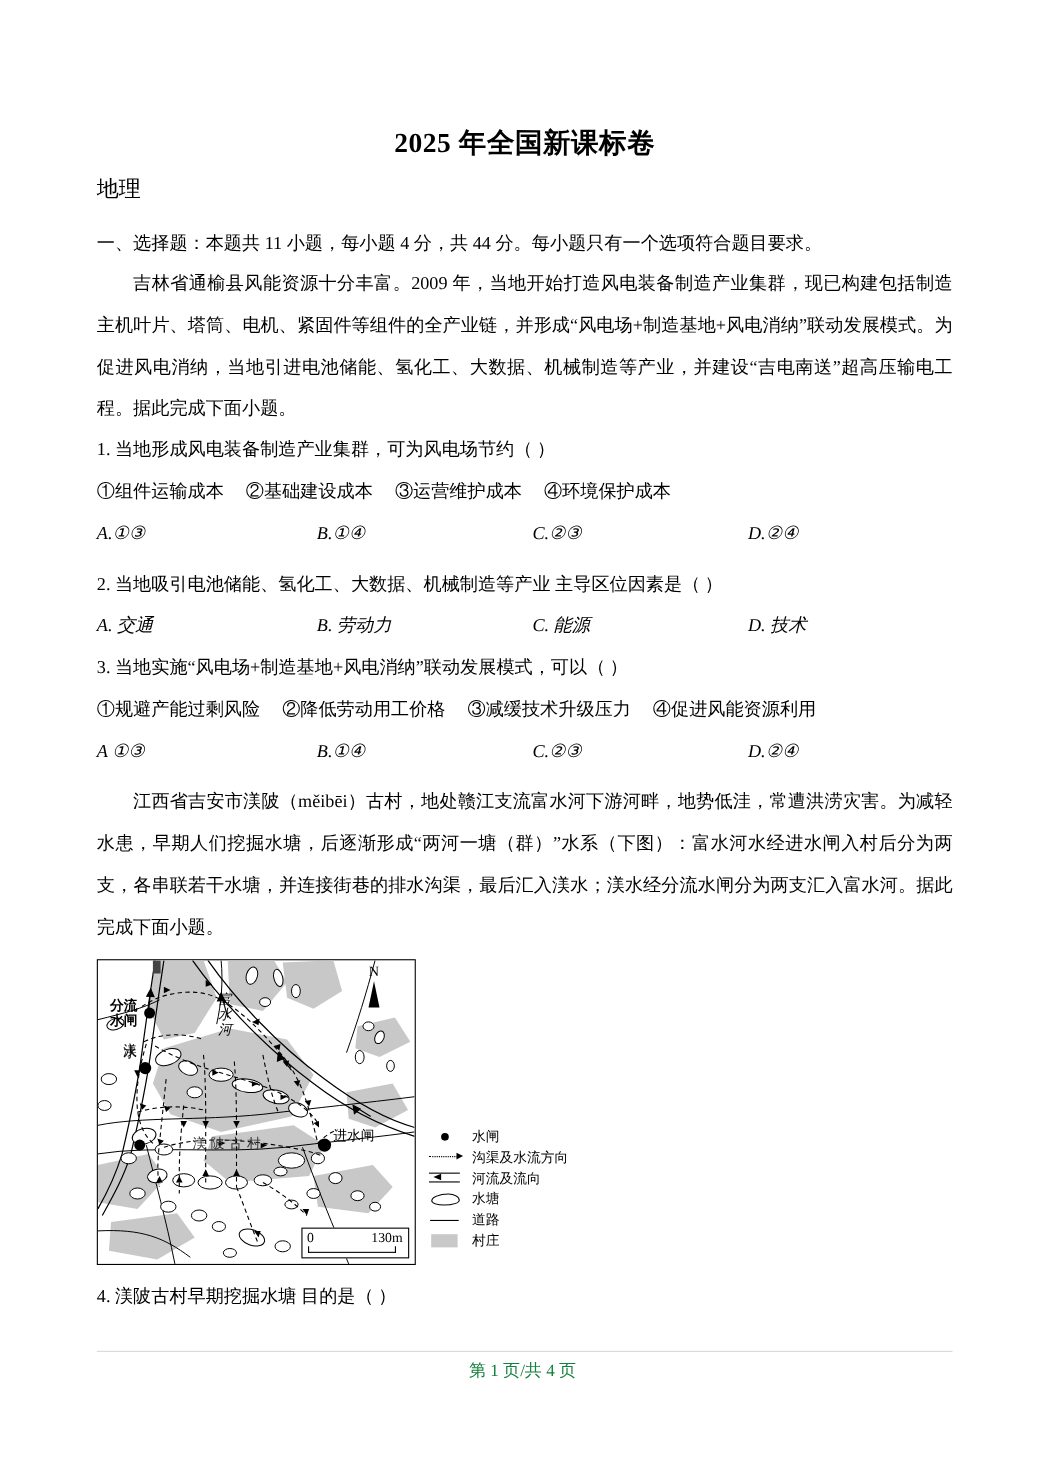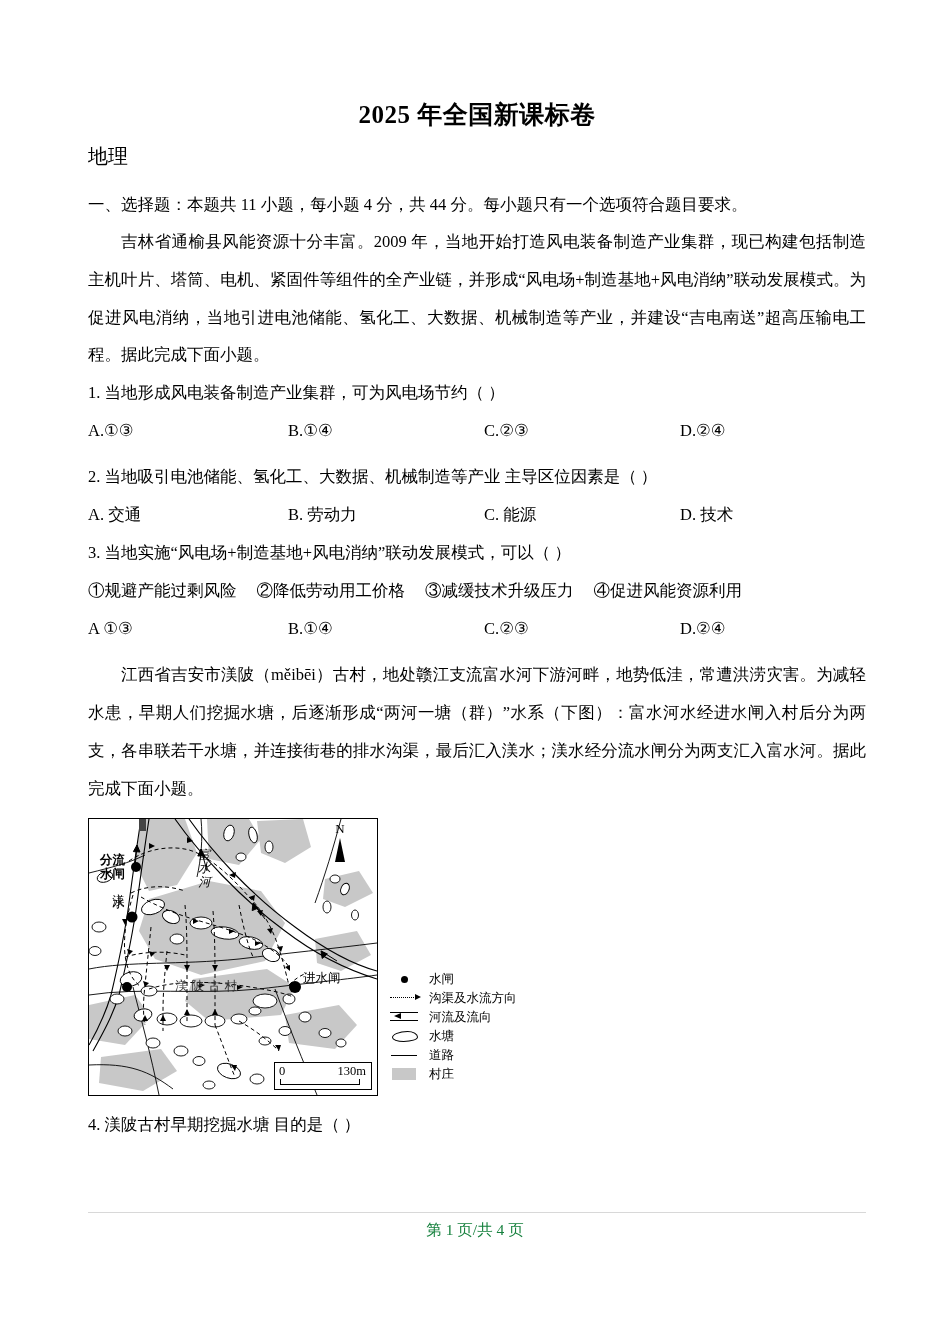--- a/index.html
+++ b/index.html
@@ -10,21 +10,21 @@
   body {
     width: 950px;
     height: 1344px;
     position: relative;
     font-family: "Liberation Serif", "DejaVu Serif", serif;
     color: #000000;
     overflow: hidden;
   }
   .page {
     position: absolute;
-    left: 0; top: 0;
+    left: 0; top: 16px;
     width: 950px;
     height: 1020px;
   }
   .content {
     position: absolute;
     left: 88px;
     top: 96px;
     width: 778px;
   }
   .doc-title {
@@ -69,20 +69,21 @@
     font-size: 16.5px;
     line-height: 2.3;
     margin: 0;
     position: relative;
     height: 38px;
     white-space: nowrap;
   }
   .opts span.o {
     position: absolute;
     top: 0;
+    font-style: italic;
   }
   .o-a { left: 0px; }
   .o-b { left: 200px; }
   .o-c { left: 396px; }
   .o-d { left: 592px; text-align: right; }
   .sub-opts {
     font-size: 16.5px;
     line-height: 2.3;
     margin: 0;
     white-space: nowrap;
@@ -270,20 +271,23 @@
   <div class="content">
 
     <h1 class="doc-title">2025 年全国新课标卷</h1>
     <h2 class="doc-subtitle">地理</h2>
 
     <p class="section-head">一、选择题：本题共 11 小题，每小题 4 分，共 44 分。每小题只有一个选项符合题目要求。</p>
 
     <p class="para">吉林省通榆县风能资源十分丰富。2009 年，当地开始打造风电装备制造产业集群，现已构建包括制造主机叶片、塔筒、电机、紧固件等组件的全产业链，并形成“风电场+制造基地+风电消纳”联动发展模式。为促进风电消纳，当地引进电池储能、氢化工、大数据、机械制造等产业，并建设“吉电南送”超高压输电工程。据此完成下面小题。</p>
 
     <p class="qline">1. 当地形成风电装备制造产业集群，可为风电场节约（      ）</p>
+    <p class="sub-opts">
+      <span>①组件运输成本</span><span>②基础建设成本</span><span>③运营维护成本</span><span>④环境保护成本</span>
+    </p>
     <p class="opts">
       <span class="o o-a">A.①③</span>
       <span class="o o-b">B.①④</span>
       <span class="o o-c">C.②③</span>
       <span class="o o-d">D.②④</span>
     </p>
 
     <div class="gap-sm"></div>
 
     <p class="qline">2. 当地吸引电池储能、氢化工、大数据、机械制造等产业   主导区位因素是（      ）</p>

